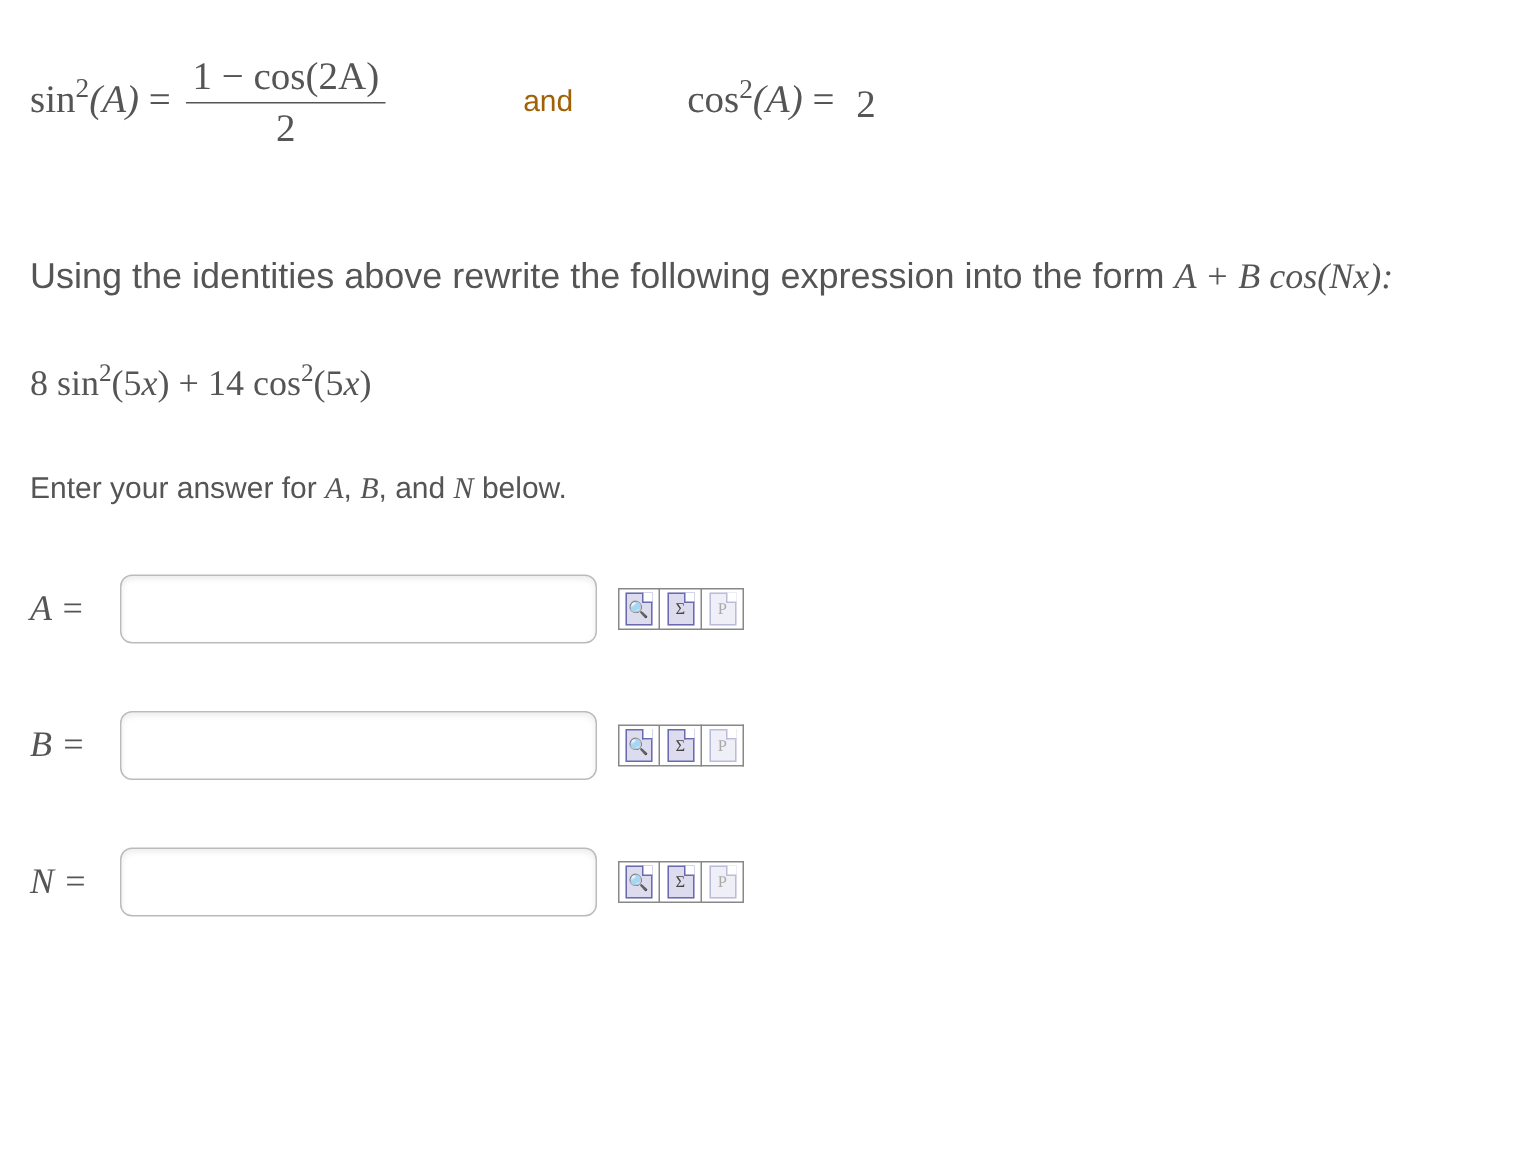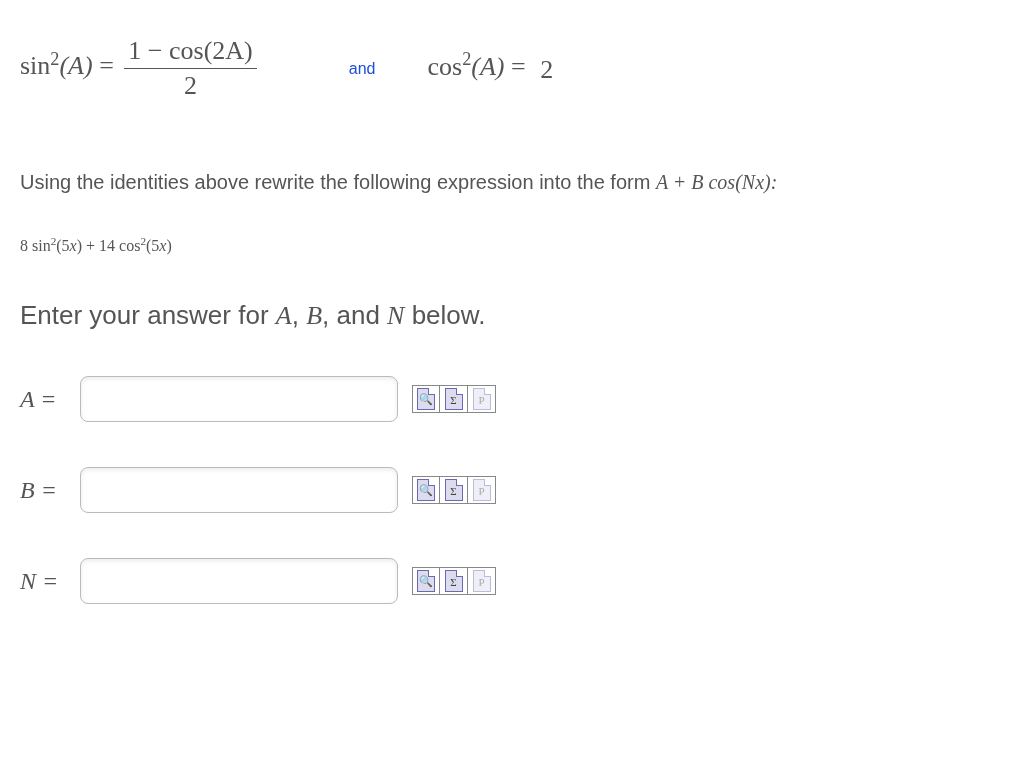--- a/index.html
+++ b/index.html
@@ -21,48 +21,48 @@
     display: flex;
     align-items: center;
     gap: 8px;
     margin-bottom: 50px;
     font-size: 26px;
     text-align: center;
   }
   .formula-row .and {
     font-style: normal;
     font-family: Arial, sans-serif;
-    font-size: 16px;
-    color: #1d4ed8;
-    margin: 0 44px 0 80px;
+    font-size: 20px;
+    color: #a16207;
+    margin: 0 68px 0 80px;
   }
   .frac {
     display: inline-flex;
     flex-direction: column;
     align-items: center;
     vertical-align: middle;
     margin: 16px 4px;
   }
   .frac .num { border-bottom: 1.5px solid #555; padding: 0 4px 2px 4px; }
   .frac .den { padding: 2px 4px 0 4px; }
   sup { font-size: 0.7em; vertical-align: super; line-height: 0; }
   .instruction {
     color: #555;
     margin: 30px 0 40px 0;
+    font-size: 24px;
+    line-height: 1.5;
+  }
+  .expression {
+    font-size: 24px;
+    color: #555;
+    margin-bottom: 45px;
+  }
+  .enter-text {
+    color: #555;
     font-size: 20px;
-    line-height: 1.5;
-  }
-  .expression {
-    font-size: 16px;
-    color: #555;
-    margin-bottom: 45px;
-  }
-  .enter-text {
-    color: #555;
-    font-size: 26px;
     margin-bottom: 45px;
   }
   .answer-row {
     display: flex;
     align-items: center;
     margin-bottom: 45px;
   }
   .answer-label {
     font-family: "Times New Roman", Times, serif;
     font-style: italic;

